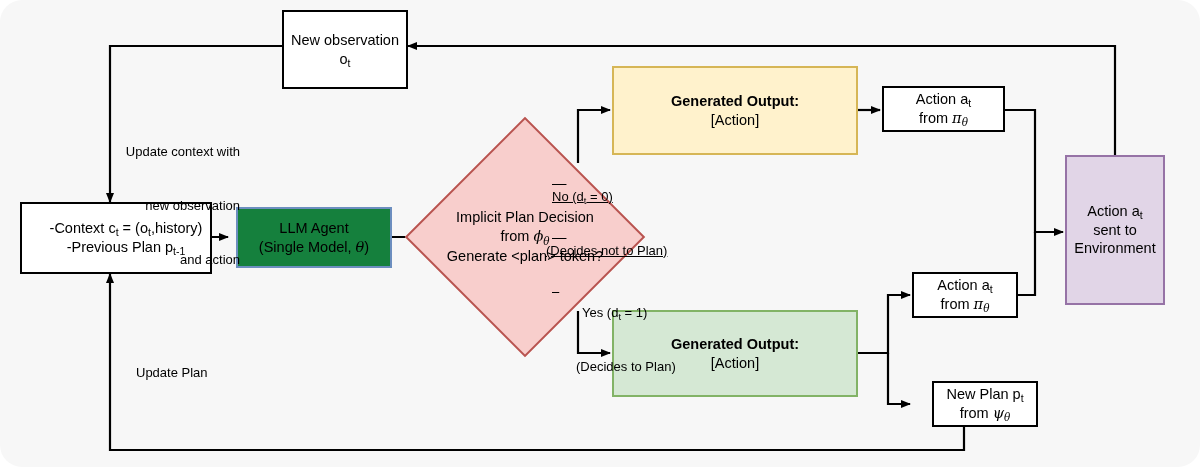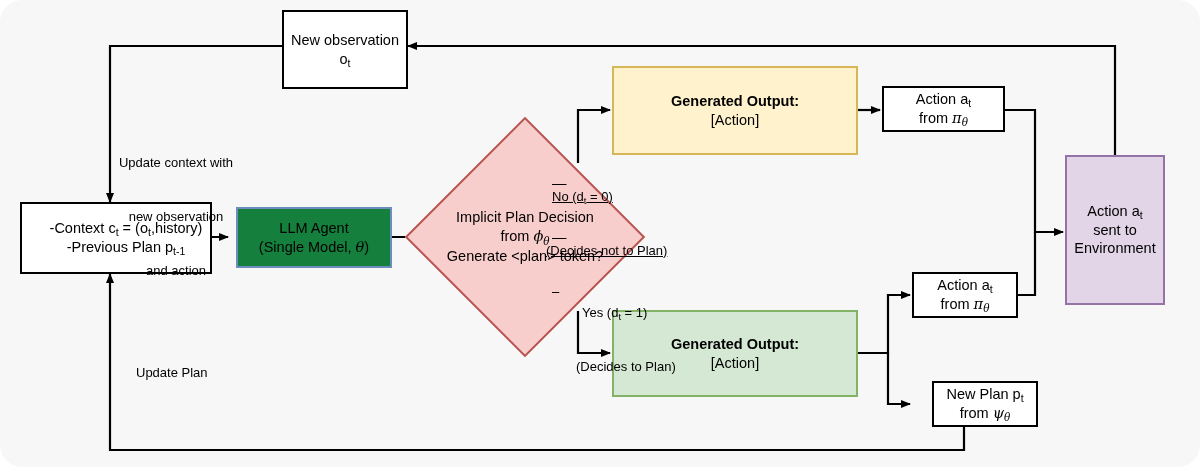--- a/index.html
+++ b/index.html
@@ -179,21 +179,21 @@
     <span class="line"><span>New Plan p</span><sub>t</sub></span>
     <span class="line"><span>from </span><span class="gk">ψ</span><sub class="gk">θ</sub></span>
   </div>
 
   <div class="node rect purple" style="left:1065px; top:155px; width:100px; height:150px;">
     <span class="line"><span>Action a</span><sub>t</sub></span>
     <span class="line">sent to</span>
     <span class="line">Environment</span>
   </div>
 
-  <div class="edge-label center" style="left:112px; top:118px; width:128px;">
+  <div class="edge-label center" style="left:112px; top:107px; width:128px;text-align:right;">
     <span class="line">Update context with</span>
     <span class="line">new observation</span>
     <span class="line">and action</span>
   </div>
 
   <div class="edge-label" style="left:136px; top:328px;">
     <span class="line">Update Plan</span>
   </div>
 
   <div class="edge-label" style="left:552px; top:152px;text-decoration:underline;">

